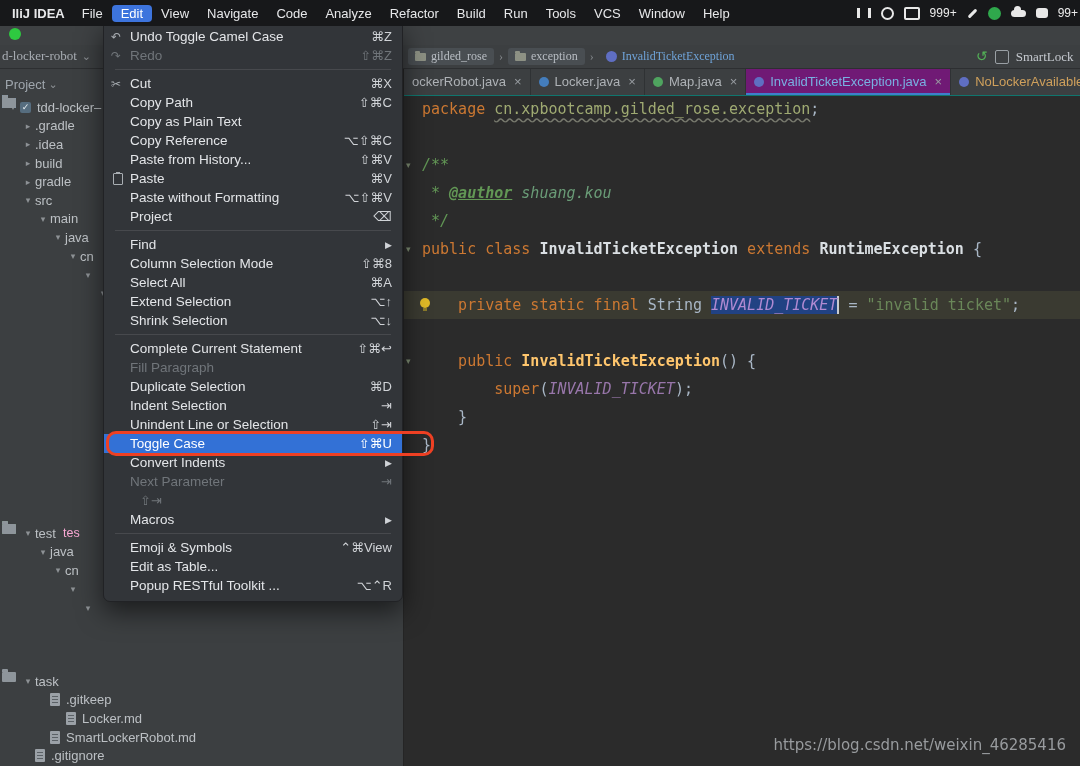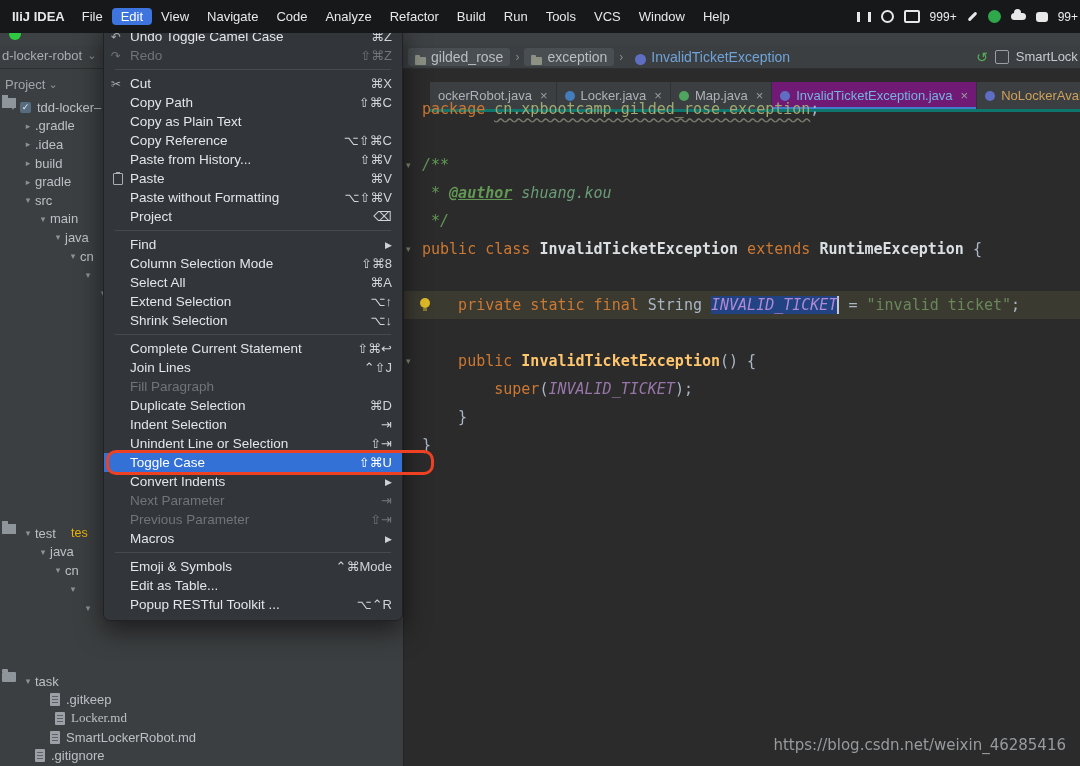--- a/index.html
+++ b/index.html
@@ -1,20 +1,20 @@
 <!DOCTYPE html>
 <html><head>
 <meta charset="utf-8">
 <style>
   html,body{margin:0;padding:0;}
   body{width:1080px;height:766px;position:relative;overflow:hidden;background:#2b2b2b;
        font-family:"Liberation Sans","DejaVu Sans",sans-serif;-webkit-font-smoothing:antialiased;}
 
   
-  .macbar{position:absolute;left:0;top:0;right:0;height:33px;background:#17181a;display:flex;
+  .macbar{position:absolute;left:0;top:0;right:0;height:26px;background:#17181a;display:flex;
           align-items:center;color:#e7e8ea;font-size:13px;z-index:80;}
   .app{font-weight:bold;margin:0 8px 0 12px;}
   .mac-item{padding:1px 9px;border-radius:4px;white-space:nowrap;}
   .mac-item.active{background:#3d74dd;color:#fff;}
   .mac-right{margin-left:auto;display:flex;align-items:center;gap:10px;padding-right:2px;}
   .s-badge{color:#ececec;font-size:12px;white-space:nowrap;}
   .s-pause{width:8px;height:10px;border-left:3px solid #e8e8e8;border-right:3px solid #e8e8e8;}
   .s-record{width:9px;height:9px;border:2px solid #e8e8e8;border-radius:50%;}
   .s-camera{width:12px;height:9px;border:2px solid #e8e8e8;border-radius:2px;}
   .s-wrench{width:11px;height:3px;background:#e8e8e8;transform:rotate(-45deg);border-radius:2px;}
@@ -23,25 +23,25 @@
   .s-cloud{width:15px;height:7px;background:#e8e8e8;border-radius:4px;position:relative;}
   .s-cloud::before{content:"";position:absolute;left:3px;top:-4px;width:7px;height:7px;background:#e8e8e8;border-radius:50%;}
   .s-bubble{width:12px;height:10px;background:#e8e8e8;border-radius:3px;}
 
   
   .titlebar{position:absolute;left:0;top:22px;right:0;height:23px;background:#3e4143;border-bottom:1px solid #2e3032;z-index:5;}
   .traffic{position:absolute;left:9px;top:6px;width:12px;height:12px;border-radius:50%;background:#2ec940;}
   .wtitle{position:absolute;left:403px;top:4px;color:#9ea2a6;font-size:13px;white-space:nowrap;}
 
   
-  .navrow{position:absolute;left:0;top:45px;right:0;height:23px;background:#3c3f41;border-bottom:1px solid #2d2f31;overflow:hidden;z-index:5;}
+  .navrow{position:absolute;left:0;top:45px;right:0;height:23px;background:#3c3f41;border-bottom:1px solid #2d2f31;overflow:hidden;z-index:5;font-family:Liberation Serif, serif;}
   .panel-title{position:absolute;left:2px;top:3px;color:#a8adb3;font-size:13px;display:flex;gap:5px;align-items:center;}
   .crumbs{position:absolute;left:408px;top:2px;height:19px;display:flex;align-items:center;gap:5px;}
-  .crumb{display:flex;align-items:flex-end;gap:5px;background:#494e52;border-radius:3px;padding:1px 7px;
-         color:#b9bec4;font-size:14px;white-space:nowrap;}
+  .crumb{display:flex;align-items:center;gap:5px;background:#494e52;border-radius:3px;padding:1px 7px;
+         color:#b9bec4;font-size:12px;white-space:nowrap;}
   .crumb.last{background:none;color:#6fa3d8;}
   .crumb-sep{color:#85898d;font-size:12px;}
   .cfold{width:11px;height:8px;background:#8d9184;border-radius:1px;position:relative;}
   .cfold::before{content:"";position:absolute;left:0;top:-2px;width:5px;height:2px;background:#8d9184;border-radius:1px 1px 0 0;}
   .ccls{width:11px;height:11px;border-radius:50%;background:#5f6ec2;}
   .run-widget{position:absolute;right:0;top:2px;height:19px;display:flex;align-items:center;gap:7px;
               color:#c6cad0;font-size:13px;width:104px;overflow:hidden;}
   .rw-arrow{color:#53b157;font-size:14px;}
   .rw-box{width:12px;height:12px;border:1px solid #9aa0a5;border-radius:2px;flex:none;}
 
@@ -53,25 +53,25 @@
   .trow{height:18.6px;display:flex;align-items:center;color:#bcc0c4;font-size:13px;white-space:nowrap;}
   .tarrow{width:14px;color:#8d9195;font-size:9px;text-align:center;flex:none;}
   .ticon{flex:none;margin-right:6px;position:relative;}
   .ticon.fold{width:14px;height:10px;border-radius:1px;background:#8e959b;}
   .ticon.fold::before{content:"";position:absolute;left:0;top:-3px;width:6px;height:3px;background:inherit;border-radius:1px 1px 0 0;}
   .ticon.c-orange{background:#bd8d55;} .ticon.c-blue{background:#5d9cd8;} .ticon.c-green{background:#62a862;}
   .ticon.proj{width:11px;height:11px;background:#566d7f;border-radius:2px;color:#e8eef2;font-size:9px;
               display:flex;align-items:center;justify-content:center;}
   .ticon.filei{width:10px;height:13px;background:#9ba1a7;border-radius:1px;}
   .ticon.filei::before{content:"";position:absolute;left:2px;top:3px;width:6px;height:1px;background:#5b6166;box-shadow:0 3px 0 #5b6166,0 6px 0 #5b6166;}
-  .textra{color:#eab308;margin-left:15px;font-size:12.5px;}
+  .textra{color:#f9a8d4;margin-left:7px;font-size:12.5px;}
 
   
   .editor-col{position:absolute;left:404px;top:68px;right:0;bottom:0;background:#2b2b2b;z-index:2;}
-  .tabbar{position:absolute;left:0;top:14px;right:0;height:27px;background:#3c3f41;border-bottom:3px solid #0f766e;display:flex;overflow:hidden;margin-left:26px;}
+  .tabbar{position:absolute;left:0;top:0;right:0;height:27px;background:#3c3f41;border-bottom:1px solid #0f766e;display:flex;overflow:hidden;}
   .tab{display:flex;align-items:center;padding:0 8px;border-right:1px solid #2f3234;color:#aeb2b6;font-size:13px;gap:6px;white-space:nowrap;}
   .tab.active{background:#701a75;color:#79b1e2;box-shadow:inset 0 -2px 0 #3f7ecc;}
   .tab.warn{color:#cfa05c;}
   .tdot{width:10px;height:10px;border-radius:50%;flex:none;}
   .td-blue{background:#447dbc;} .td-green{background:#4fa45f;} .td-purple{background:#5f6ec2;}
   .tclose{color:#989da2;margin-left:2px;font-size:13px;}
 
   .code{position:absolute;left:0;top:27px;right:0;}
   .code-line{height:28px;line-height:28px;white-space:pre;position:relative;padding-left:18px;
              font-family:"DejaVu Sans Mono","Liberation Mono",monospace;font-size:15px;color:#a9b7c6;}
@@ -266,21 +266,21 @@
       <div class="trow" style="padding-left: 21px;">
         <span class="tarrow">▾</span>
         <span class="ticon fold"></span>
         <span class="tlabel">task</span>
       </div>
       <div class="trow" style="padding-left: 36px;">
         <span class="tarrow"></span>
         <span class="ticon filei"></span>
         <span class="tlabel">.gitkeep</span>
       </div>
-      <div class="trow" style="padding-left: 41px; font-family: Liberation Serif, serif;">
+      <div class="trow" style="padding-left: 52px;">
         <span class="tarrow"></span>
         <span class="ticon filei"></span>
         <span class="tlabel">Locker.md</span>
       </div>
       <div class="trow" style="padding-left: 36px;">
         <span class="tarrow"></span>
         <span class="ticon filei"></span>
         <span class="tlabel">SmartLockerRobot.md</span>
       </div>
       <div class="trow" style="padding-left: 21px;">
@@ -413,25 +413,20 @@
       <span class="mi-ic"></span>
       <span class="mi-label">Shrink Selection</span>
       <span class="mi-short">⌥↓</span>
     </div>
     <div class="menu-div"></div>
     <div class="menu-item">
       <span class="mi-ic"></span>
       <span class="mi-label">Complete Current Statement</span>
       <span class="mi-short">⇧⌘↩</span>
     </div>
-    <div class="menu-item">
-      <span class="mi-ic"></span>
-      <span class="mi-label">Join Lines</span>
-      <span class="mi-short">⌃⇧J</span>
-    </div>
     <div class="menu-item disabled">
       <span class="mi-ic"></span>
       <span class="mi-label">Fill Paragraph</span>
     </div>
     <div class="menu-item">
       <span class="mi-ic"></span>
       <span class="mi-label">Duplicate Selection</span>
       <span class="mi-short">⌘D</span>
     </div>
     <div class="menu-item">
@@ -454,33 +449,32 @@
       <span class="mi-label">Convert Indents</span>
       <span class="mi-sub">▶</span>
     </div>
     <div class="menu-item disabled">
       <span class="mi-ic"></span>
       <span class="mi-label">Next Parameter</span>
       <span class="mi-short">⇥</span>
     </div>
     <div class="menu-item disabled">
       <span class="mi-ic"></span>
-      <span class="mi-label">Previous Parameter</span>
       <span class="mi-short">⇧⇥</span>
     </div>
     <div class="menu-item">
       <span class="mi-ic"></span>
       <span class="mi-label">Macros</span>
       <span class="mi-sub">▶</span>
     </div>
     <div class="menu-div"></div>
     <div class="menu-item">
       <span class="mi-ic"></span>
       <span class="mi-label">Emoji &amp; Symbols</span>
-      <span class="mi-short">⌃⌘Mode</span>
+      <span class="mi-short">⌃⌘View</span>
     </div>
     <div class="menu-item">
       <span class="mi-ic"></span>
       <span class="mi-label">Edit as Table...</span>
     </div>
     <div class="menu-item">
       <span class="mi-ic"></span>
       <span class="mi-label">Popup RESTful Toolkit ...</span>
       <span class="mi-short">⌥⌃R</span>
     </div>

